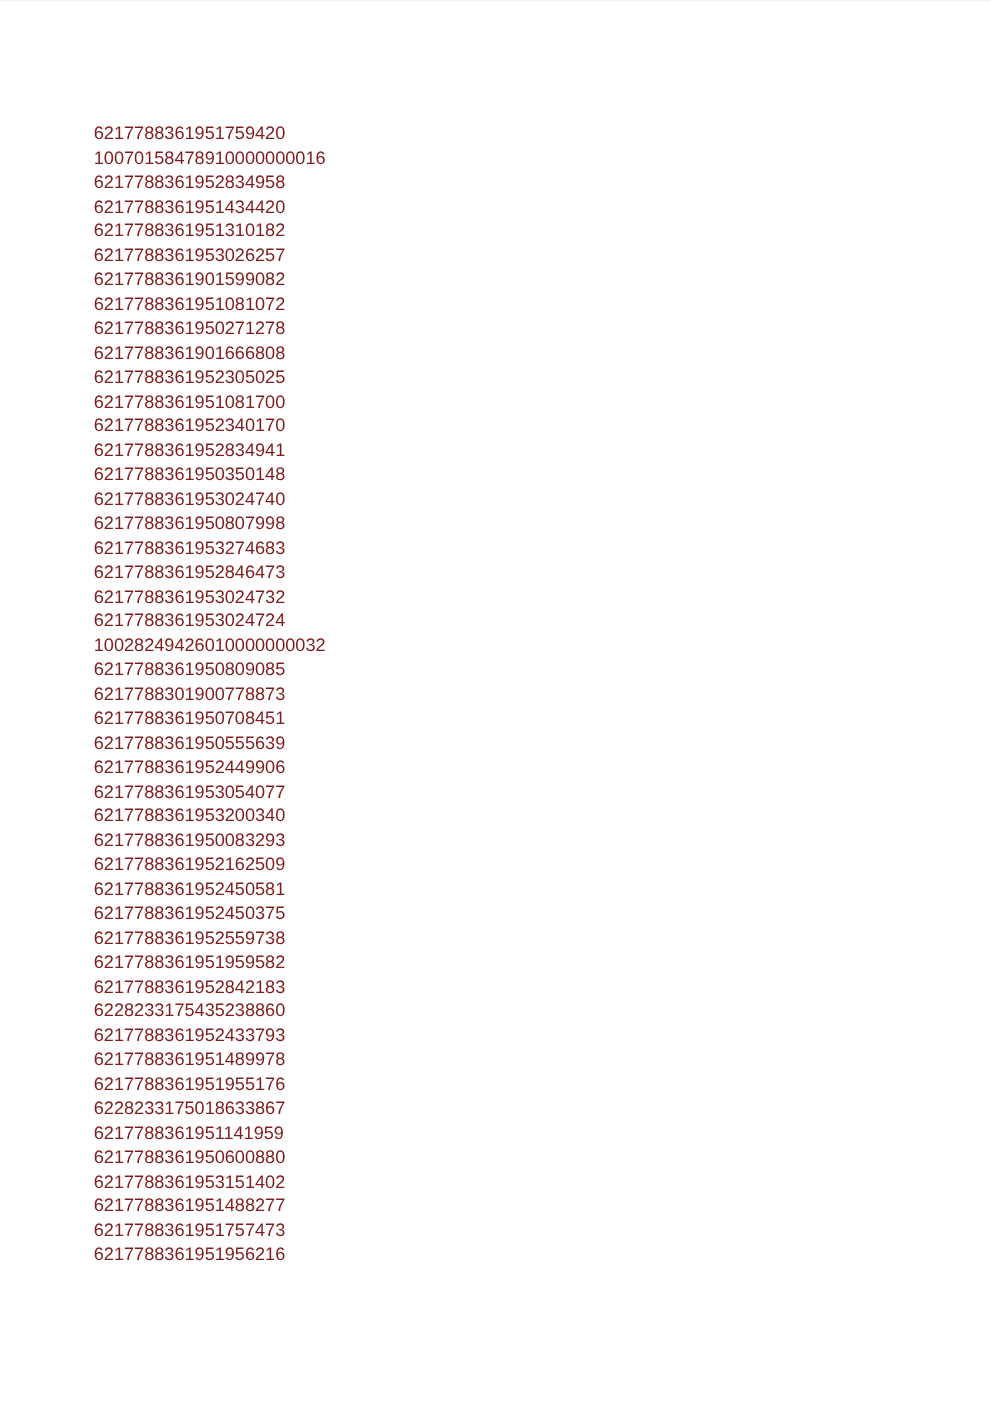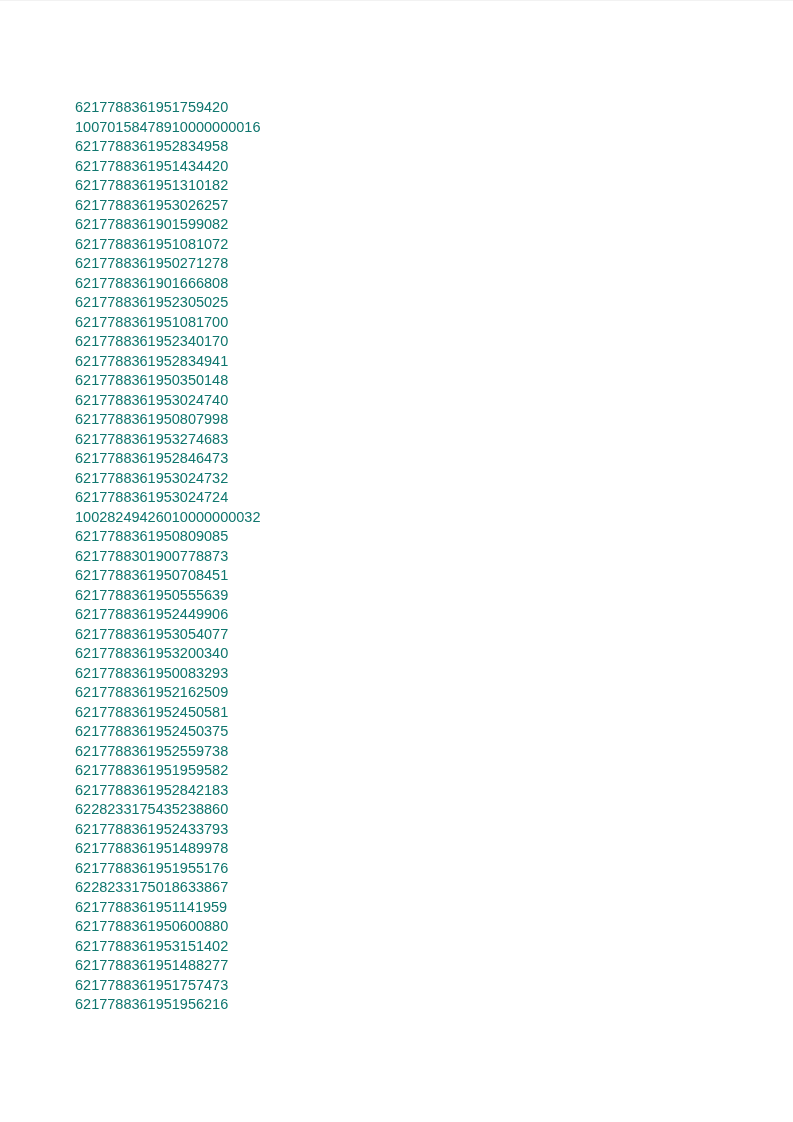--- a/index.html
+++ b/index.html
@@ -16,21 +16,21 @@
     border-top: 1px solid #f2f2f2;
     overflow: hidden;
   }
   .content {
     position: absolute;
     left: 75px;
     top: 97px;
     font-family: "Liberation Sans", sans-serif;
     font-size: 14.5px;
     line-height: 19.5px;
-    color: #0f766e;
+    color: #7f1d1d;
     white-space: pre;
     font-variant-numeric: tabular-nums;
   }
   .line {
     height: 19.5px;
   }
 </style>
 </head>
 <body>
 

